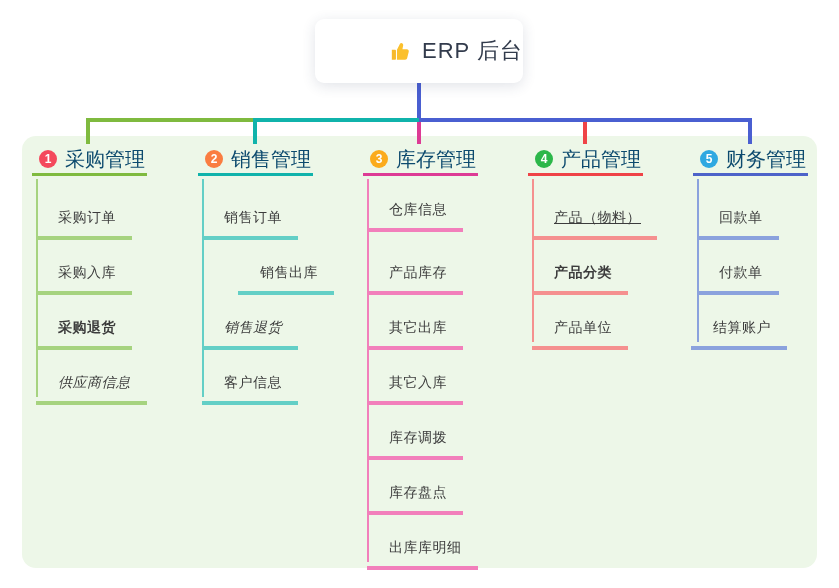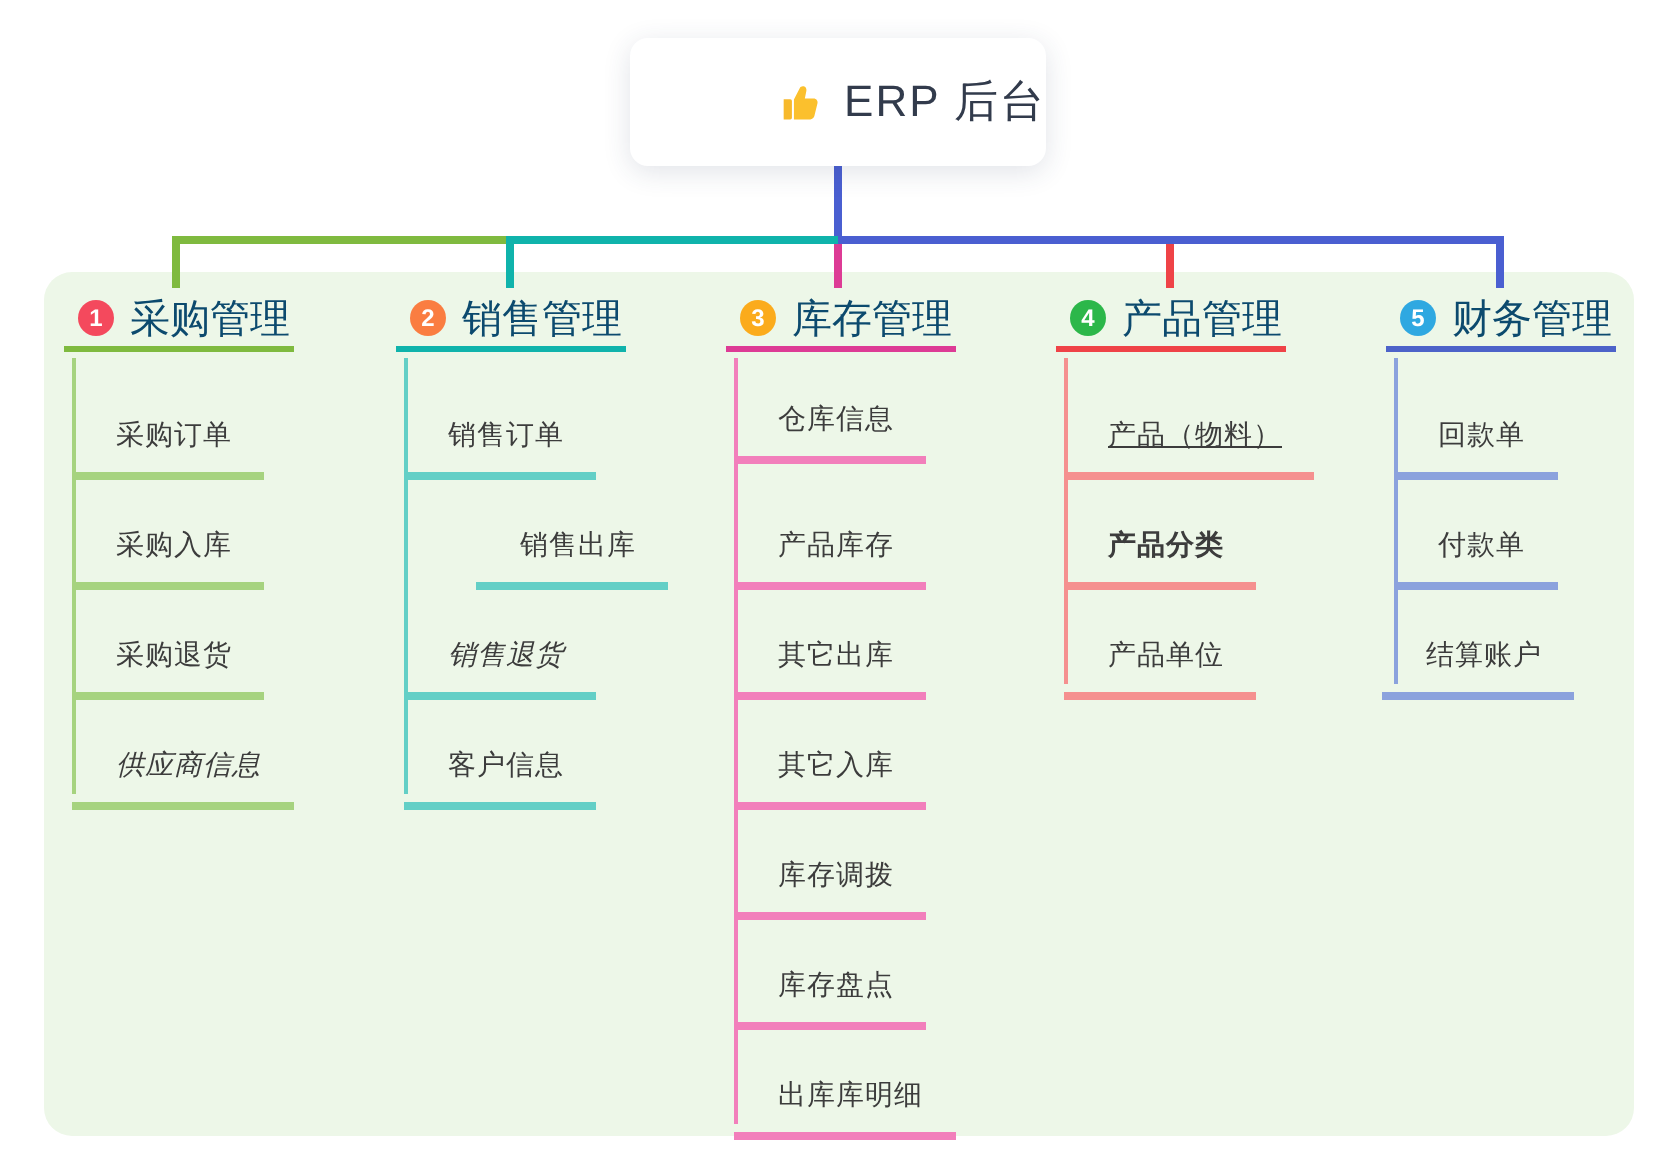--- a/index.html
+++ b/index.html
@@ -72,21 +72,21 @@
     <div class="connector" style="left: 748px; top: 118px; width: 4px; height: 26px; background: rgb(74, 95, 209);"></div>
   </div>
 <div id="branch-layer">
     <div class="branch-header" style="left: 32px; border-bottom-color: rgb(127, 186, 63);">
       <span class="badge" style="background: rgb(244, 73, 93);">1</span>
       <span class="branch-label">采购管理</span>
     </div>
     <div class="child-vline" style="left: 36px; top: 179px; height: 218px; background: rgb(166, 211, 127);"></div>
     <div class="child-node" style="left: 36px; top: 204px; border-bottom-color: rgb(166, 211, 127);">采购订单</div>
     <div class="child-node" style="left: 36px; top: 259px; border-bottom-color: rgb(166, 211, 127);">采购入库</div>
-    <div class="child-node" style="left: 36px; top: 314px; border-bottom-color: rgb(166, 211, 127);">采购退货</div>
+    <div class="child-node" style="left: 36px; top: 314px; border-bottom-color: rgb(166, 211, 127); font-weight: bold;">采购退货</div>
     <div class="child-node" style="left: 36px; top: 369px; border-bottom-color: rgb(166, 211, 127); font-style: italic;">供应商信息</div>
     <div class="branch-header" style="left: 198px; border-bottom-color: rgb(16, 179, 171);">
       <span class="badge" style="background: rgb(250, 125, 65);">2</span>
       <span class="branch-label">销售管理</span>
     </div>
     <div class="child-vline" style="left: 202px; top: 179px; height: 218px; background: rgb(99, 207, 198);"></div>
     <div class="child-node" style="left: 202px; top: 204px; border-bottom-color: rgb(99, 207, 198);">销售订单</div>
     <div class="child-node" style="left: 202px; top: 259px; border-bottom-color: rgb(99, 207, 198); margin-left: 36px;">销售出库</div>
     <div class="child-node" style="left: 202px; top: 314px; border-bottom-color: rgb(99, 207, 198); font-style: italic;">销售退货</div>
     <div class="child-node" style="left: 202px; top: 369px; border-bottom-color: rgb(99, 207, 198);">客户信息</div>

